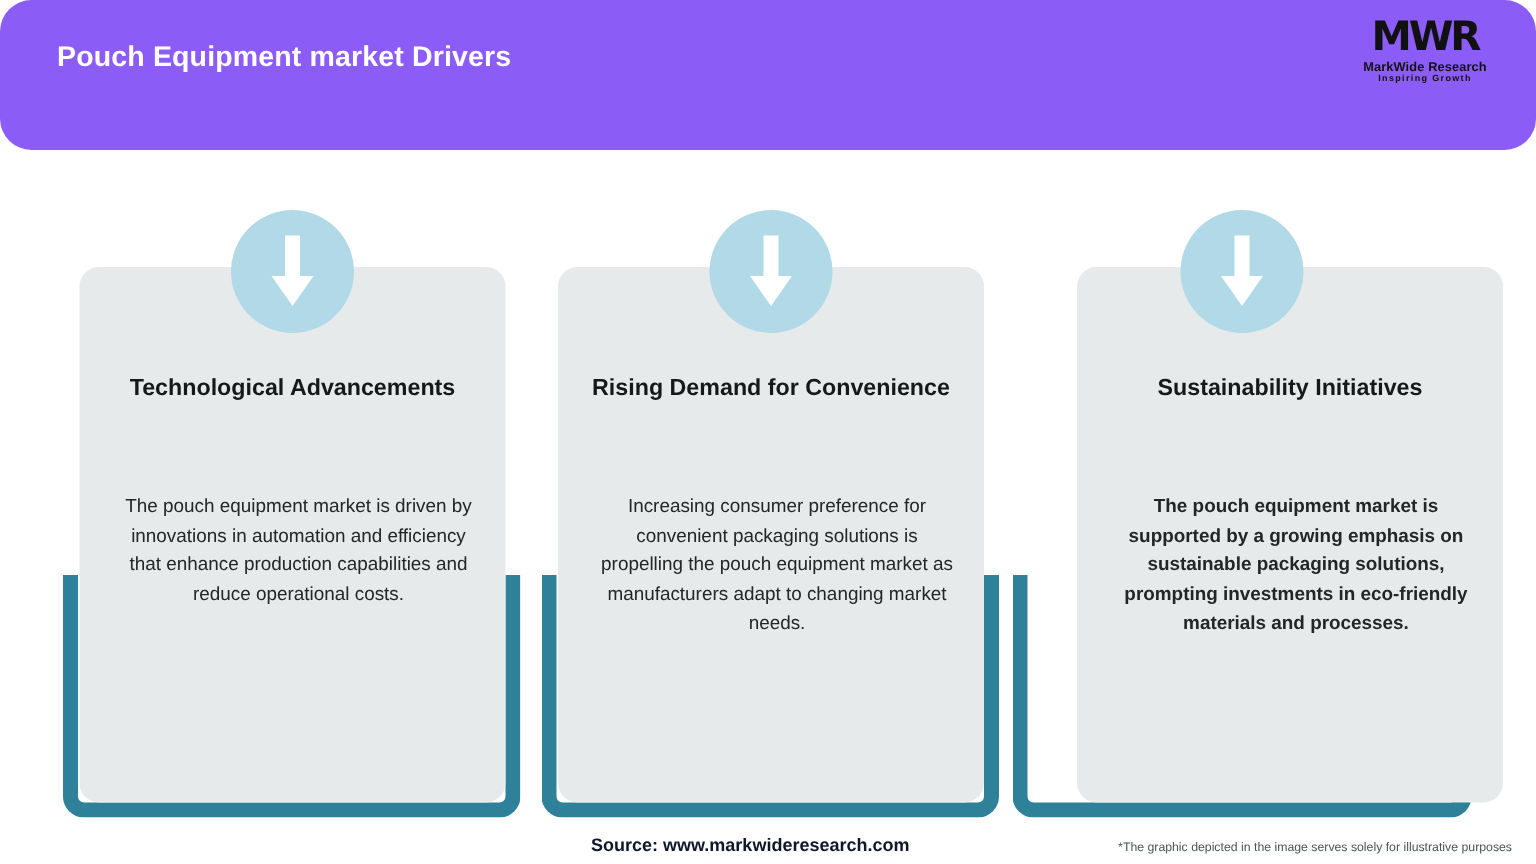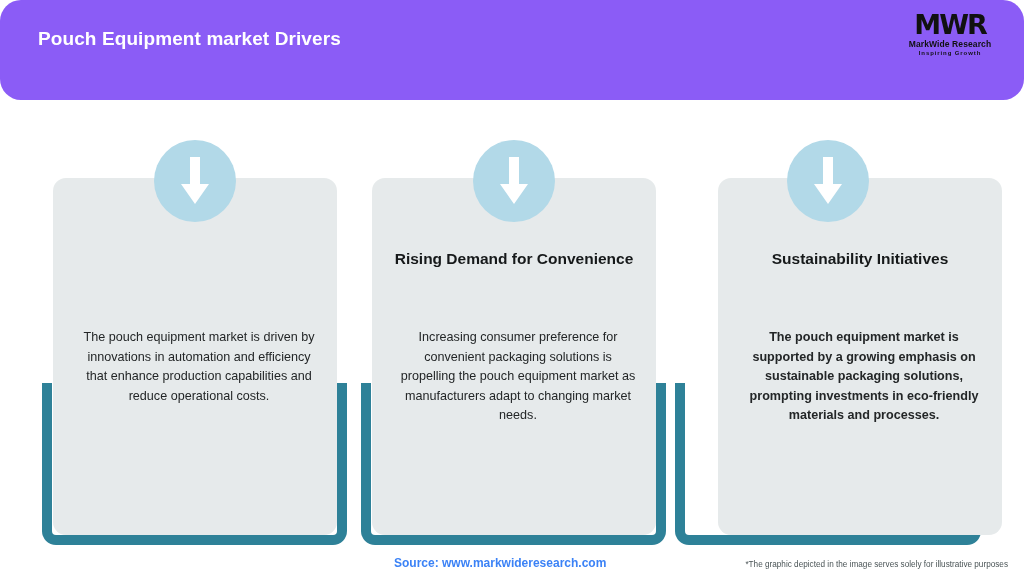--- a/index.html
+++ b/index.html
@@ -80,21 +80,21 @@
     border-radius: 50%;
     background: #b2d9e8;
     z-index: 3;
     display: flex; align-items: center; justify-content: center;
   }
   .badge svg { display: block; }
 
   
   .source {
     position: absolute; left: 394px; top: 556px;
-    font-size: 12px; font-weight: bold; color: #3b82f6;
+    font-size: 12px; font-weight: bold; color: #0f172a;
   }
   .disclaimer {
     position: absolute; right: 16px; top: 560px;
     font-size: 8.2px; color: #4a5456; white-space: nowrap;
   }
 </style>
 </head>
 <body>
 
 <div class="page">
@@ -105,20 +105,21 @@
     <div class="logo">
       <div class="logo-mark">MWR</div>
       <div class="logo-name">MarkWide Research</div>
       <div class="logo-tag">Inspiring Growth</div>
     </div>
   </div>
 
   <div class="bracket" style="left:42px; top:383px; width:305px; height:162px;"></div>
 
   <div class="card" style="left:53px; top:178px; width:284px; height:357px;">
+    <div class="card-title">Technological Advancements</div>
     <div class="card-body" style="top:150px;">The pouch equipment market is driven by innovations in automation and efficiency that enhance production capabilities and reduce operational costs.</div>
   </div>
 
   <div class="badge" style="left:154px; top:140px;">
     <svg width="34" height="54" viewBox="0 0 34 54" aria-hidden="true">
       <path d="M12 3 L22 3 L22 30 L31 30 L17 50 L3 30 L12 30 Z" fill="#ffffff"></path>
     </svg>
   </div>
 
   <div class="bracket" style="left:361px; top:383px; width:305px; height:162px;"></div>

